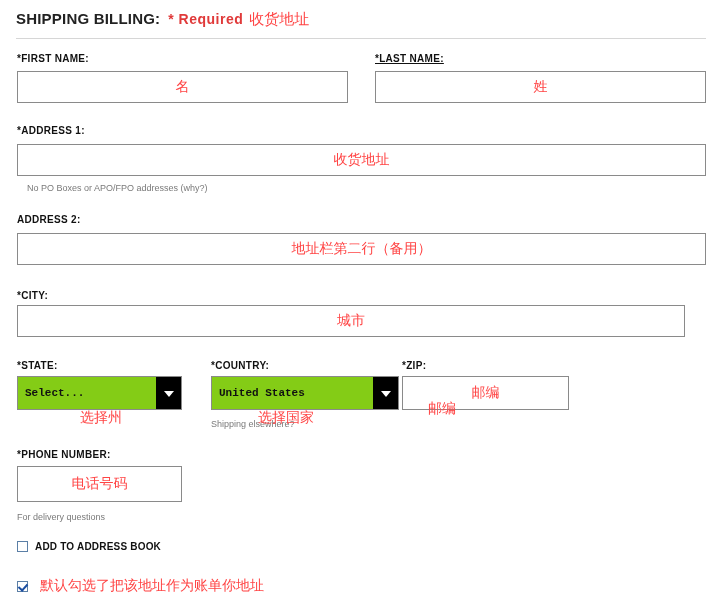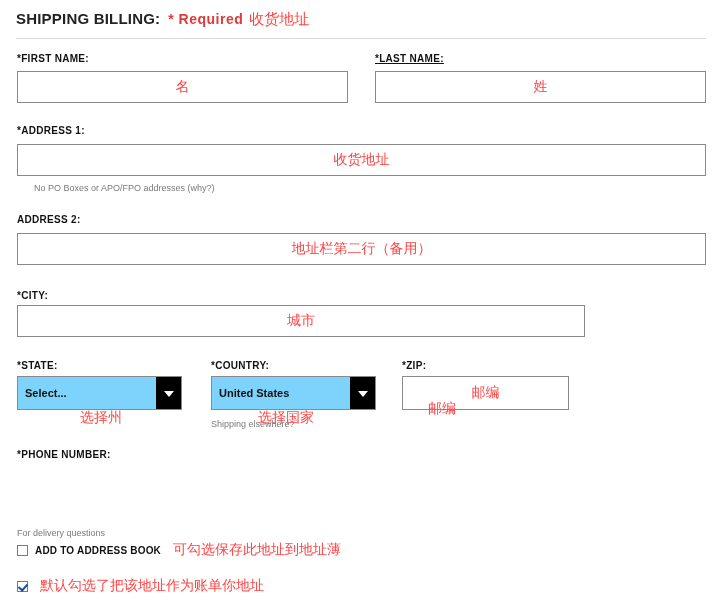--- a/index.html
+++ b/index.html
@@ -96,24 +96,25 @@
     position: absolute;
     font-size: 9px;
     color: #7a7a7a;
     white-space: nowrap;
   }
   
   .select {
     position: absolute;
     box-sizing: border-box;
     border: 1px solid #8a8a8a;
-    background: #7dd3fc;
+    background: #84cc16;
     height: 34px;
     display: flex;
     align-items: center;
+    font-family: Liberation Mono, monospace;
   }
   .select .sel-text {
     flex: 1;
     padding-left: 7px;
     font-size: 11px;
     font-weight: bold;
     color: #111;
     white-space: nowrap;
     overflow: hidden;
   }
@@ -191,60 +192,62 @@
 
   <div class="lbl" style="left:375px; top:53px;text-decoration:underline;">*LAST NAME:</div>
   <div class="field" style="left:375px; top:71px; width:331px;">
     <div class="fill">姓</div>
   </div>
 
   <div class="lbl" style="left:17px; top:125px;text-align:right;">*ADDRESS 1:</div>
   <div class="field" style="left:17px; top:144px; width:689px;">
     <div class="fill">收货地址</div>
   </div>
-  <div class="note" style="left:34px; top:183px;">No PO Boxes or APO/FPO addresses (why?)</div>
+  <div class="note" style="left:27px; top:183px;">No PO Boxes or APO/FPO addresses (why?)</div>
 
   <div class="lbl" style="left:17px; top:214px;">ADDRESS 2:</div>
   <div class="field" style="left:17px; top:233px; width:689px;">
     <div class="fill">地址栏第二行（备用）</div>
   </div>
 
   <div class="lbl" style="left:17px; top:290px;">*CITY:</div>
-  <div class="field" style="left:17px; top:305px; width:568px;">
+  <div class="field" style="left:17px; top:305px; width:668px;">
     <div class="fill">城市</div>
   </div>
 
   <div class="lbl" style="left:17px; top:360px;">*STATE:</div>
   <div class="select" style="left:17px; top:376px; width:165px;">
     <div class="sel-text">Select...</div>
     <div class="sel-arrow"></div>
   </div>
   <div class="anno" style="position:absolute; left:80px; top:409px;">选择州</div>
 
   <div class="lbl" style="left:211px; top:360px;">*COUNTRY:</div>
-  <div class="select" style="left:211px; top:376px; width:165px;">
+  <div class="select" style="left:211px; top:376px; width:188px;">
     <div class="sel-text">United States</div>
     <div class="sel-arrow"></div>
   </div>
   <div class="note" style="left:211px; top:419px;text-align:right;">Shipping elsewhere?</div>
   <div class="anno" style="position:absolute; left:258px; top:409px;">选择国家</div>
 
   <div class="lbl" style="left:402px; top:360px;">*ZIP:</div>
   <div class="field" style="left:402px; top:376px; width:167px; height:34px;">
     <div class="fill">邮编</div>
   </div>
   <div class="anno" style="position:absolute; left:428px; top:400px;">邮编</div>
 
   <div class="lbl" style="left:17px; top:449px;">*PHONE NUMBER:</div>
-  <div class="note" style="left:17px; top:512px;margin-top:16px;">For delivery questions</div>
+  <div class="field" style="left:17px; top:466px; width:165px; height:36px;">
+    <div class="fill">电话号码</div>
+  </div>
+  <div class="note" style="left:17px; top:512px;">For delivery questions</div>
 
   <div class="cbrow" style="left:17px; top:541px;">
     <span class="cbox"></span>
     <span class="cblabel">ADD TO ADDRESS BOOK</span>
-    <span class="anno cbanno">可勾选保存此地址到地址薄</span>
   </div>
 
   <div class="cbrow" style="left:17px; top:577px;">
     <span class="cbox checked"></span>
     <span class="anno cbanno">默认勾选了把该地址作为账单你地址</span>
   </div>
 
 </div>
 
 </body></html>

